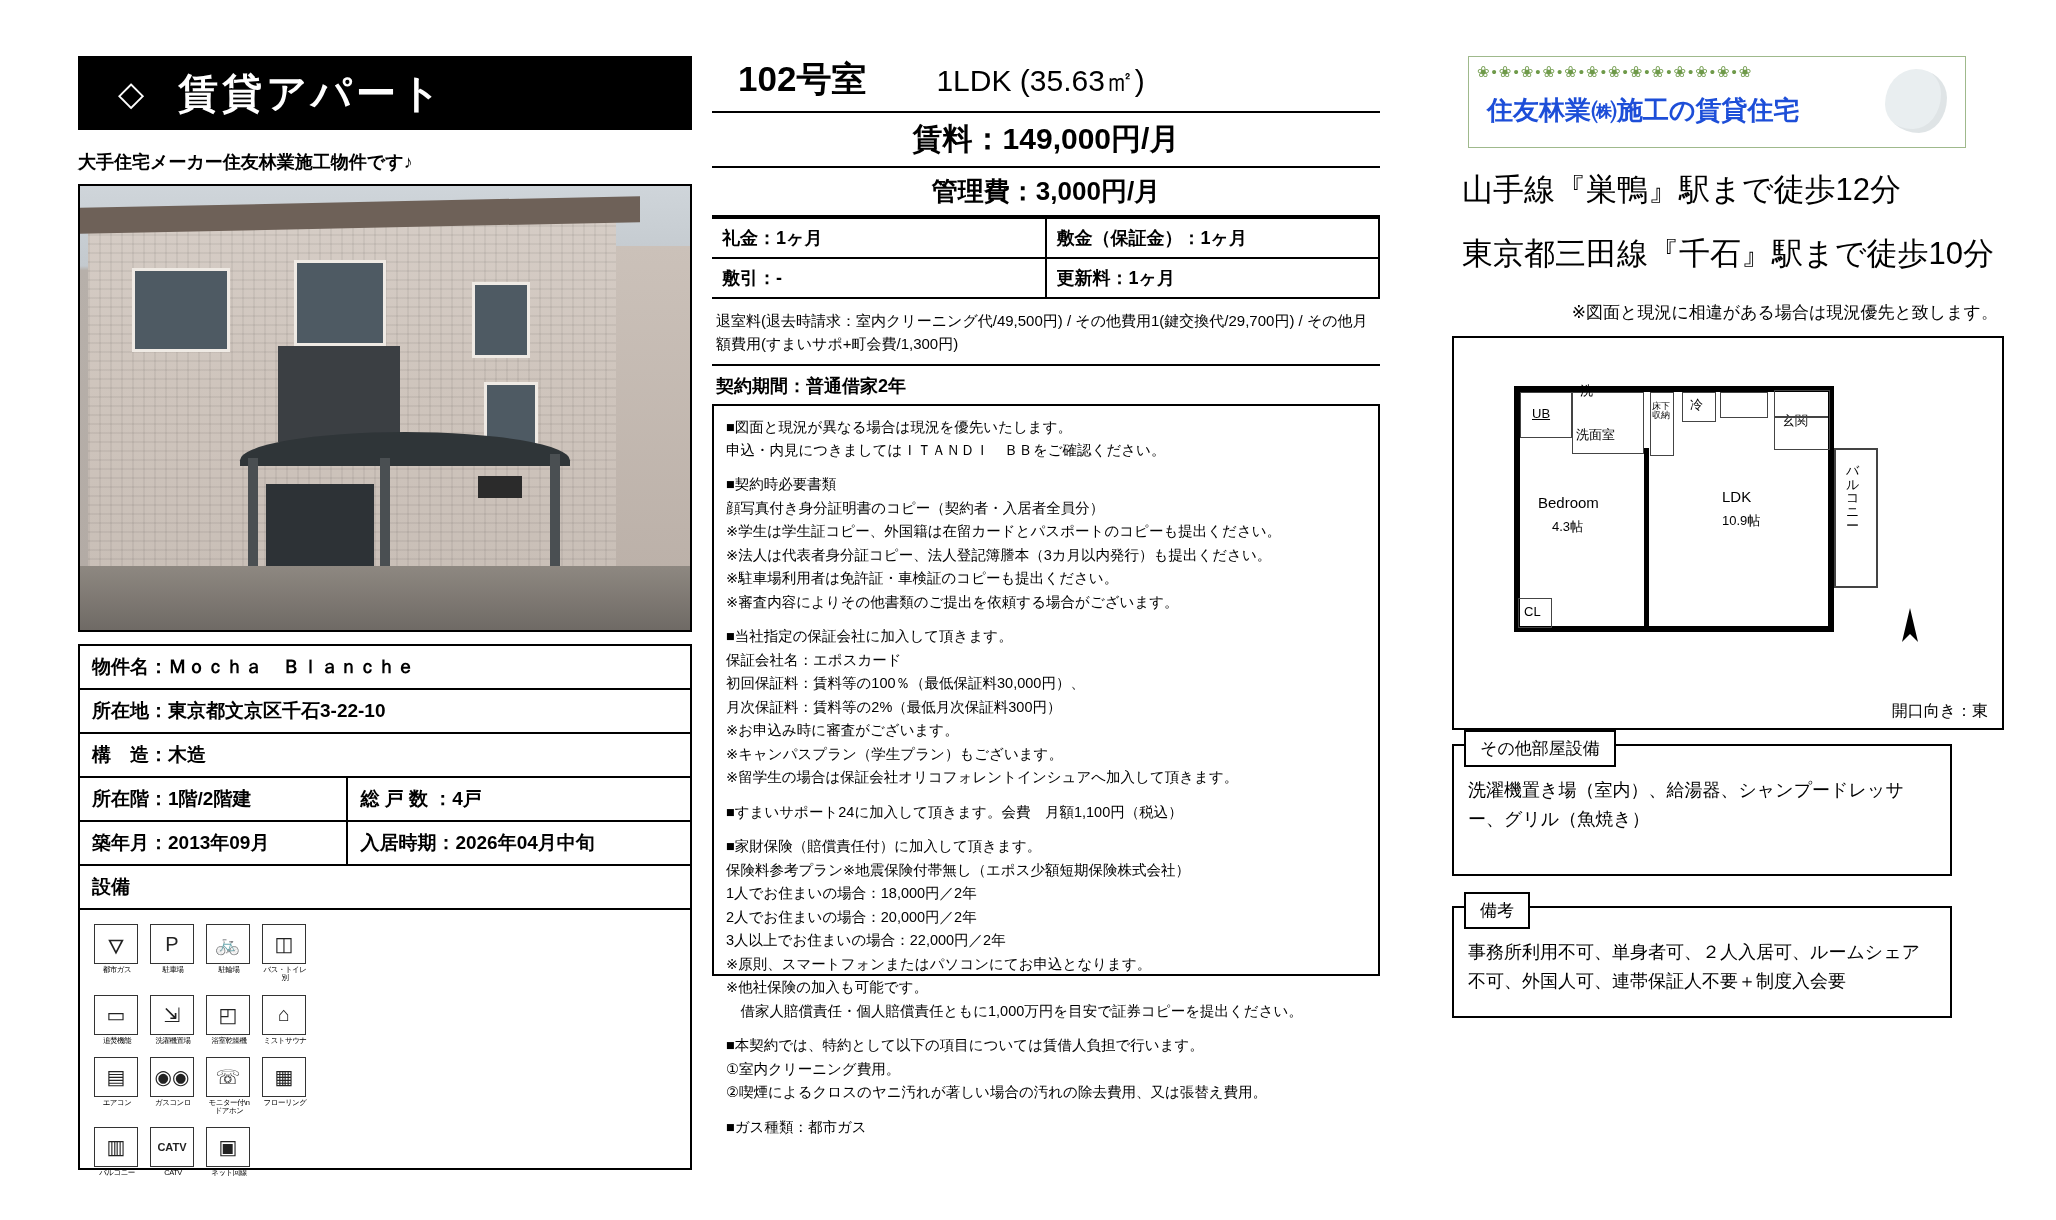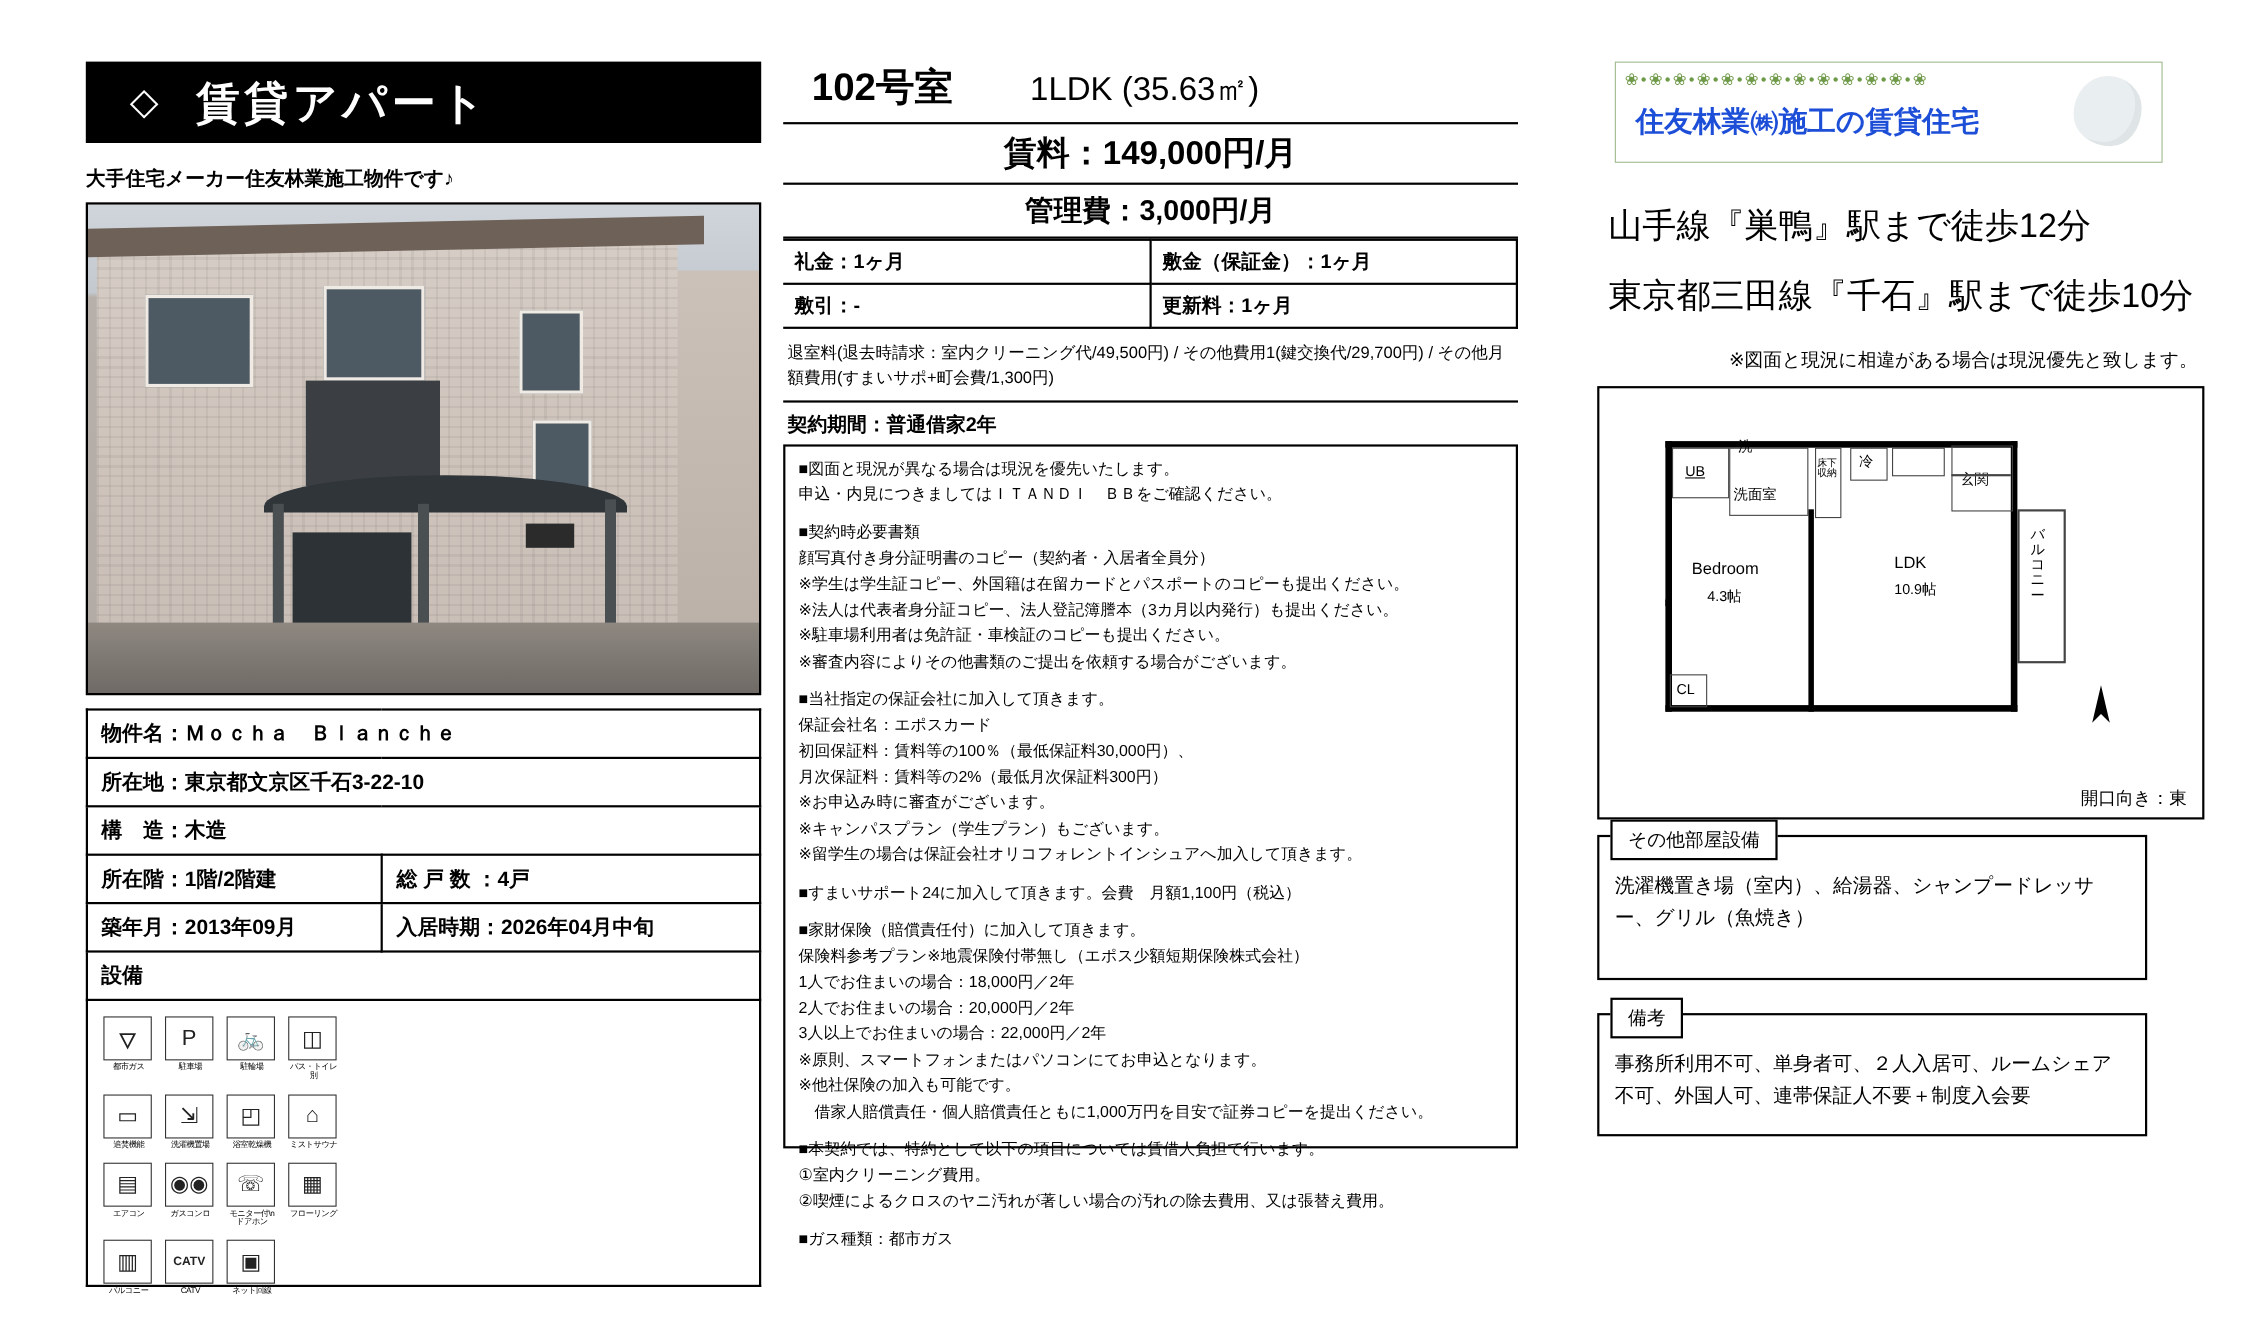--- a/index.html
+++ b/index.html
@@ -181,21 +181,21 @@
   .contract-period {
     font-size: 18px;
     font-weight: bold;
     padding: 8px 4px 6px 4px;
   }
   .terms-box {
     border: 2px solid #000;
     width: 668px;
     box-sizing: border-box;
     padding: 10px 12px;
-    height: 640px;
+    height: 572px;
     font-size: 14.5px;
     line-height: 1.62;
   }
   .terms-box p { margin: 0 0 11px 0; }
 
   
   .col-right {
     position: absolute;
     left: 1452px;
     top: 56px;
@@ -218,21 +218,21 @@
     position: absolute; left: 18px; top: 36px;
     font-size: 26px; font-weight: bold; color: #1d4ed8;
   }
   .logo-leaf {
     position: absolute; right: 18px; top: 12px; width: 62px; height: 64px;
     background: #e9eef0; border-radius: 50% 50% 45% 55% / 55% 45% 55% 45%;
     box-shadow: inset -6px -4px 0 rgba(0,0,0,0.04);
   }
   .access-line {
     font-size: 31px;
-    margin-top: 36px;
+    margin-top: 21px;
     margin-left: 10px;
   }
   .access-line.second { margin-top: 22px; }
   .disclaimer {
     font-size: 17px;
     margin-top: 26px;
     text-align: right;
     padding-right: 6px;
   }
   .plan-box {

